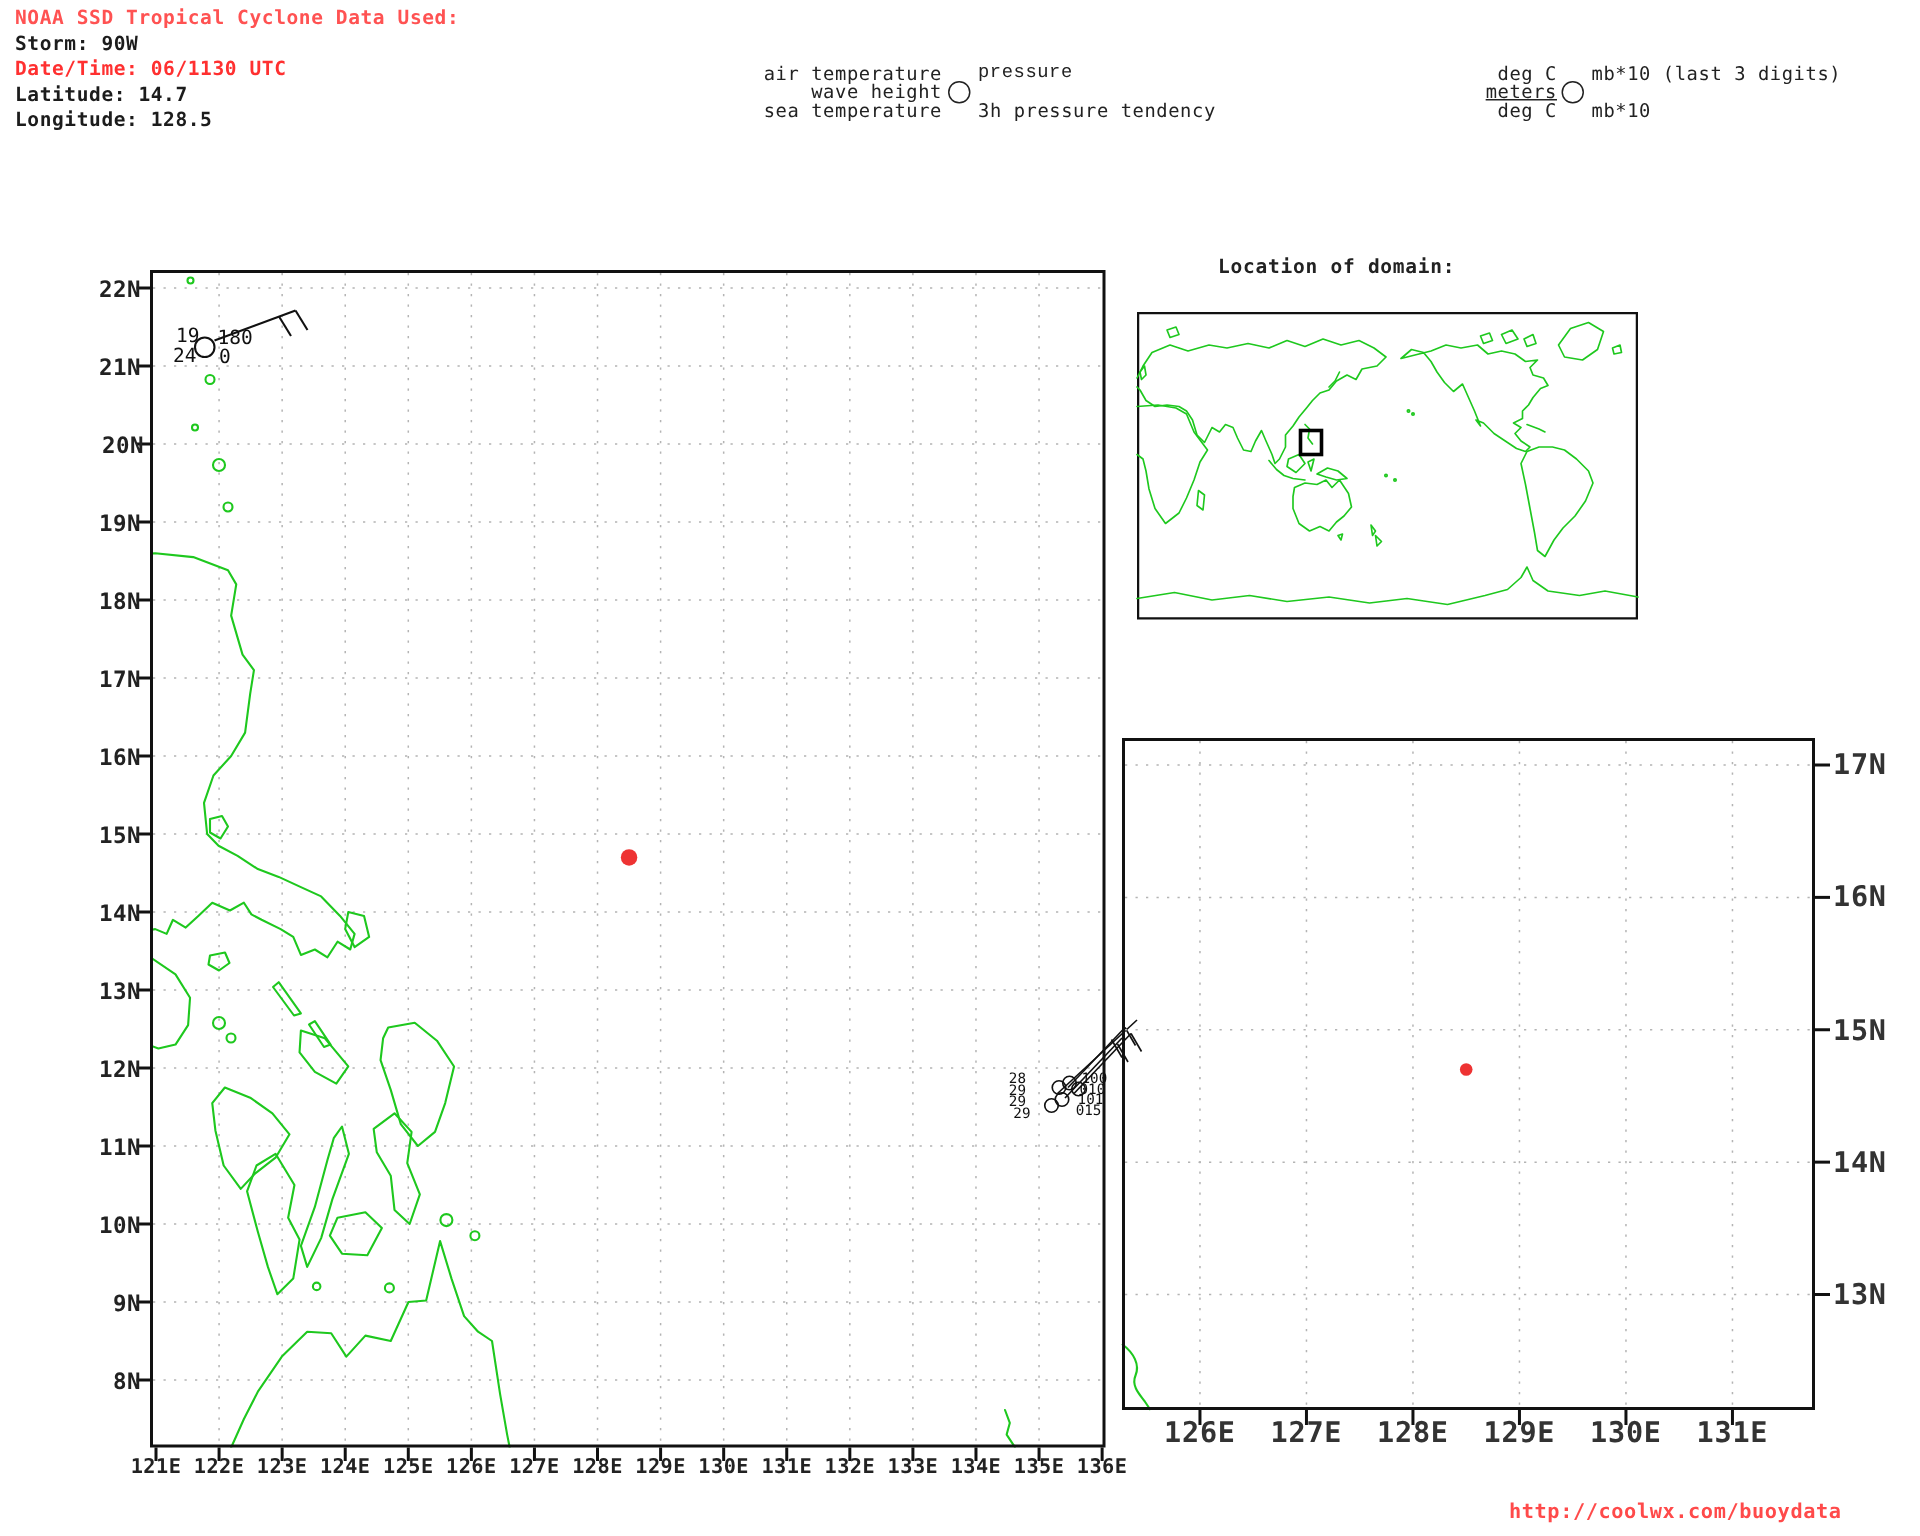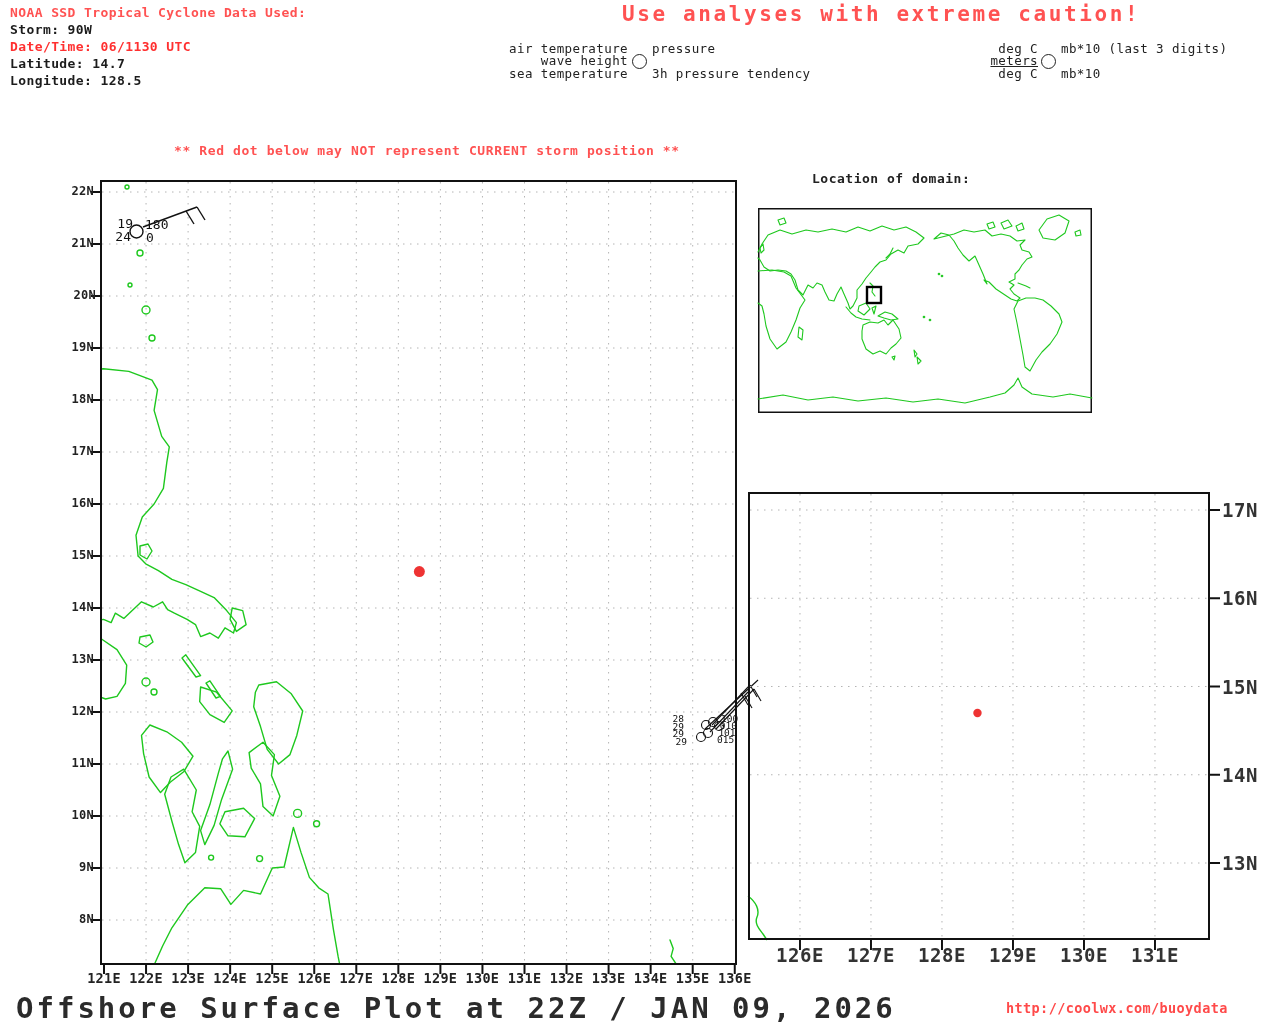--- a/index.html
+++ b/index.html
@@ -10,58 +10,56 @@
   .red{color:#ff5252;}
   .redbold{color:#ff3030;font-weight:bold;}
   .blk{color:#1c1c1c;}
   .hdr-line{font-size:13px;letter-spacing:.4px;line-height:17px;white-space:pre;}
   .caution{font-size:21px;letter-spacing:2.6px;white-space:nowrap;}
   .legend-txt{font-size:12.5px;letter-spacing:.4px;color:#222;white-space:nowrap;}
   .legend-right-col{text-align:right;}
   .legend-circle{width:13px;height:13px;border:1.6px solid #222;border-radius:50%;background:transparent;}
   .warning{font-size:13px;letter-spacing:.6px;color:#ff5252;white-space:nowrap;}
   .map-xlabel{font-size:13.5px;color:#222;width:44px;text-align:center;letter-spacing:.3px;}
-  .map-ylabel{font-size:12px;color:#222;width:36px;text-align:right;letter-spacing:.3px;}
+  .map-ylabel{font-size:15px;color:#222;width:36px;text-align:right;letter-spacing:.3px;}
   .inset-xlabel{font-size:19px;color:#333;width:64px;text-align:center;letter-spacing:.5px;}
   .inset-ylabel{font-size:19px;color:#333;letter-spacing:.5px;}
   .world-title{font-size:13px;letter-spacing:.5px;color:#222;white-space:nowrap;}
   .footer-title{font-size:29px;letter-spacing:3px;color:#2b2b2b;white-space:nowrap;}
   .footer-url{font-size:13.5px;letter-spacing:.4px;color:#ff4a4a;white-space:nowrap;}
   svg{overflow:visible;display:block;}
 </style>
 </head>
 <body>
 
 <div class="canvas">
 
   <div class="abs" style="left:10px;top:4px;" id="noaa-info">
       <div class="hdr-line mono red">NOAA SSD Tropical Cyclone Data Used:</div>
       <div class="hdr-line mono blk">Storm: 90W</div>
       <div class="hdr-line mono redbold">Date/Time: 06/1130 UTC</div>
       <div class="hdr-line mono blk">Latitude: 14.7</div>
       <div class="hdr-line mono blk">Longitude: 128.5</div>
     </div>
 
-  <div class="abs caution red mono" style="left:622px;top:2px;">Use analyses with extreme caution!</div>
 
   <div class="abs legend-txt legend-right-col" style="left:468px;top:41px;width:160px;">air temperature</div>
   <div class="abs legend-txt legend-right-col" style="left:468px;top:53px;width:160px;">wave height</div>
   <div class="abs legend-txt legend-right-col" style="left:468px;top:66px;width:160px;">sea temperature</div>
   <div class="abs legend-circle" style="left:632px;top:54px;"></div>
-  <div class="abs legend-txt" style="left:652px;top:41px;">pressure</div>
+  <div class="abs legend-txt" style="left:652px;top:41px;font-family:Liberation Mono, monospace;">pressure</div>
   <div class="abs legend-txt" style="left:652px;top:66px;">3h pressure tendency</div>
 
   <div class="abs legend-txt legend-right-col" style="left:940px;top:41px;width:98px;">deg C</div>
   <div class="abs legend-txt legend-right-col" style="left:940px;top:53px;width:98px;text-decoration:underline;">meters</div>
   <div class="abs legend-txt legend-right-col" style="left:940px;top:66px;width:98px;">deg C</div>
   <div class="abs legend-circle" style="left:1041px;top:54px;"></div>
   <div class="abs legend-txt" style="left:1061px;top:41px;">mb*10 (last 3 digits)</div>
   <div class="abs legend-txt" style="left:1061px;top:66px;">mb*10</div>
 
-  <div class="abs warning mono" style="left:174px;top:143px;">** Red dot below may NOT represent CURRENT storm position **</div>
 
   <svg id="main-map-svg" class="abs" style="left:100px;top:180px;" width="637" height="785">
     <defs>
         <clipPath id="mapclip">
           <rect x="0" y="0" width="637" height="785"></rect>
         </clipPath>
       </defs>
     <g id="main-grid">
         <line stroke="#b4b4b4" stroke-width="1" stroke-dasharray="1.5 5.5" fill="none" x1="46.05" y1="2" x2="46.05" y2="783"></line>
         <line stroke="#b4b4b4" stroke-width="1" stroke-dasharray="1.5 5.5" fill="none" x1="88.1" y1="2" x2="88.1" y2="783"></line>
@@ -304,15 +302,14 @@
       <span class="abs inset-xlabel mono" style="left: 1122.97px; top: 944px;">131E</span>
     </div>
   <div id="zoom-y-labels">
       <span class="abs inset-ylabel mono" style="left: 1222px; top: 499.003px;">17N</span>
       <span class="abs inset-ylabel mono" style="left: 1222px; top: 587.253px;">16N</span>
       <span class="abs inset-ylabel mono" style="left: 1222px; top: 675.503px;">15N</span>
       <span class="abs inset-ylabel mono" style="left: 1222px; top: 763.753px;">14N</span>
       <span class="abs inset-ylabel mono" style="left: 1222px; top: 852.003px;">13N</span>
     </div>
 
-  <div class="abs footer-title mono" style="left:16px;top:991px;">Offshore Surface Plot at 22Z / JAN 09, 2026</div>
   <div class="abs footer-url mono" style="left:1006px;top:1000px;">http://coolwx.com/buoydata</div>
 </div>
 
 </body></html>

